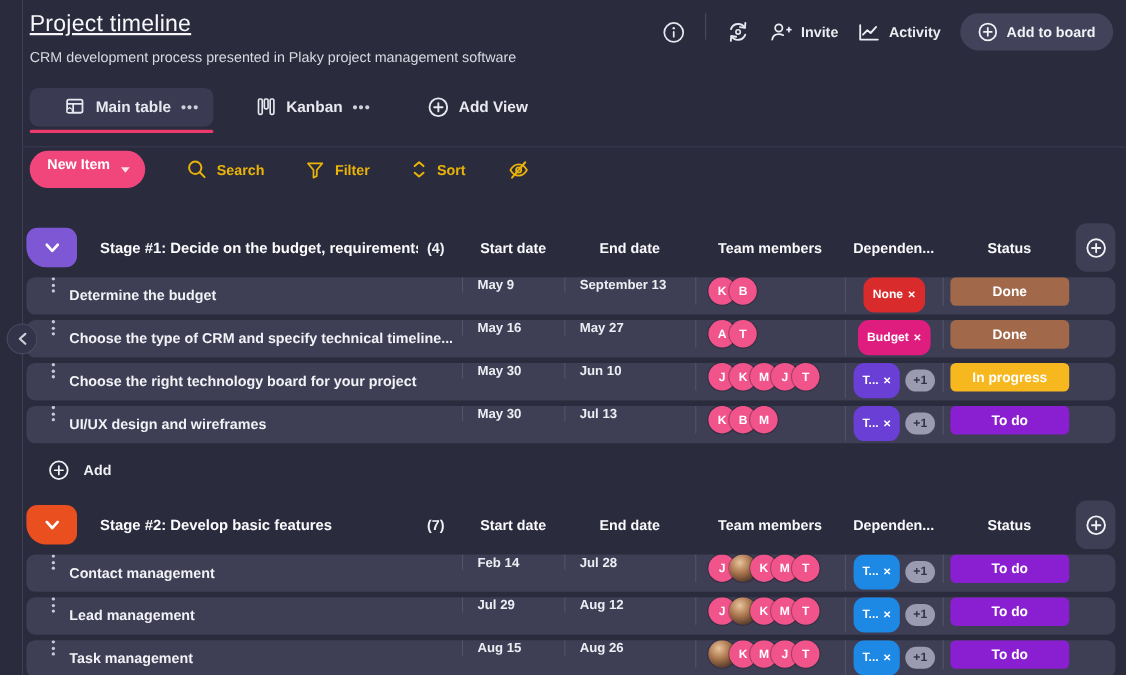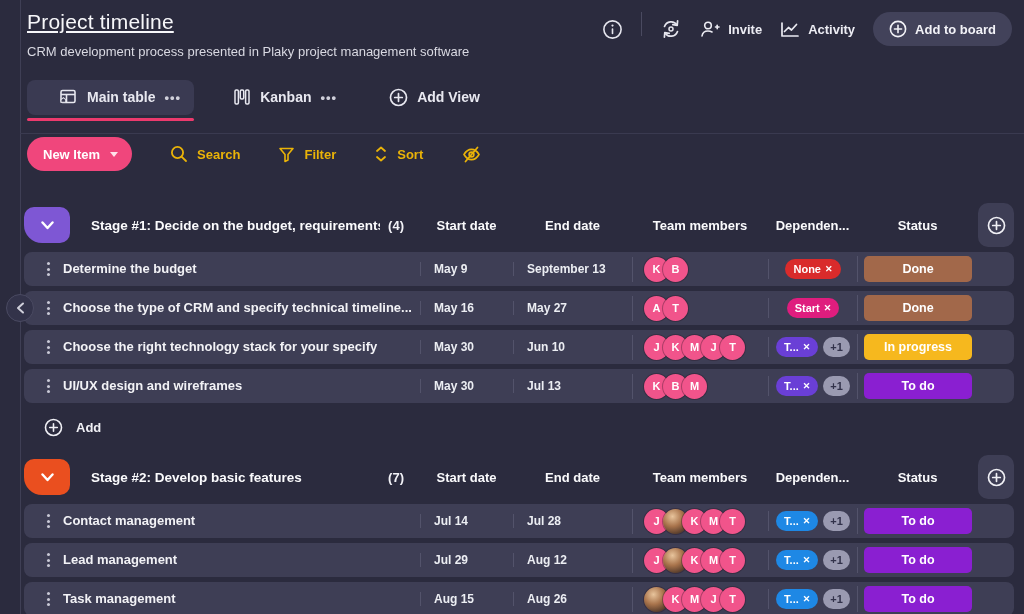--- a/index.html
+++ b/index.html
@@ -37,22 +37,22 @@
   .tabs { display:flex; align-items:center; gap:26px; margin-top:20px; height:36px; position:relative; }
   .tabs-divider { position:absolute; left:-7px; right:0; top:133px; height:1px; background:#3a3a50; }
   .tab { display:flex; align-items:center; gap:9px; font-size:14px; font-weight:600; color:#e8e8f0; padding:8px 13px; border-radius:8px; cursor:pointer; position:relative; }
   .tab.active { background:#3a3a52;padding-left:32px; }
   .tab.active .tab-underline { position:absolute; left:0; right:0; bottom:-6px; height:3px; background:#ec3a6d; border-radius:2px; }
   .tab-dots { color:#cfcfda; letter-spacing:1px; font-weight:700; font-size:13px; }
 
   
   .toolbar { display:flex; align-items:center; gap:38px; margin-top:22px; }
   .new-item-btn {
-    display:flex; align-items:center; gap:10px; background:#f0467c; color:#fff;
-    font-size:13px; font-weight:600; border-radius:17px; height:34px; padding:0 14px 0 16px; cursor:pointer;
+    display:flex; align-items:flex-end; gap:10px; background:#f0467c; color:#fff;
+    font-size:13px; font-weight:600; border-radius:17px; height:34px; padding:0 14px 14px 16px; cursor:pointer;
   }
   .caret-down { width:0; height:0; border-left:4px solid transparent; border-right:4px solid transparent; border-top:5px solid #ffe1ea; }
   .tool { display:flex; align-items:center; gap:9px; font-size:13px; font-weight:600; color:#eab308; cursor:pointer; }
 
   
   .board { margin-top:34px; margin-left:-3px; width:990px; }
   .col-name   { width:396px; }
   .col-start  { width:93px; }
   .col-end    { width:119px; }
   .col-team   { width:136px; }
@@ -67,42 +67,42 @@
     width:46px; height:36px; border-radius:10px 10px 10px 18px;
     display:flex; align-items:center; justify-content:center; cursor:pointer; color:#fff;
   }
   .group-title { font-size:13.5px; font-weight:700; color:#fbfbfd; margin-left:21px; flex:1;
     white-space:nowrap; overflow:hidden; }
   .group-count { font-size:13px; font-weight:700; color:#f2f2f7; padding:0 16px 0 8px; }
   .col-head { font-size:13px; font-weight:700; color:#fafafc; text-align:center; }
   .add-col-cell { height:44px; background:#3e3e55; border-radius:10px; display:flex; align-items:center; justify-content:center; color:#f0f0f5; cursor:pointer; }
 
   .row {
-    display:flex; align-items:center; height:34px; margin-bottom:5px;
+    display:flex; align-items:flex-start; height:34px; margin-bottom:5px;
     background:#3e3e55; border-radius:8px; overflow:hidden;
   }
   .row-accent { width:9px; flex:none; }
   .kebab { width:30px; flex:none; display:flex; flex-direction:column; align-items:center; justify-content:center; gap:2.5px; cursor:pointer; }
   .kebab span { width:3px; height:3px; border-radius:50%; background:#c9c9d6; }
   .cell { display:flex; align-items:center; }
   .name-cell { width:357px; font-size:13px; font-weight:600; color:#f2f2f6; cursor:pointer;
     white-space:nowrap; overflow:hidden; text-overflow:ellipsis; display:block; line-height:34px; }
   .bordered { border-left:1px solid #53536b; }
   .date-cell { font-size:12px; font-weight:700; color:#eceef3; padding-left:13px; cursor:pointer; }
   .team-cell { padding-left:11px; cursor:pointer; }
   .avatar {
     width:25px; height:25px; border-radius:50%; background:#f1548b;
     color:#fff; font-size:11px; font-weight:700;
     display:flex; align-items:center; justify-content:center;
     box-shadow:0 0 0 1px rgba(40,20,35,.35); margin-left:-6px; flex:none;
   }
   .avatar:first-child { margin-left:0; }
   .avatar.photo { background:radial-gradient(circle at 38% 30%, #e8c49c 0%, #a9744c 42%, #543a2a 78%, #3a2a20 100%); }
   .dep-cell { justify-content:center; gap:5px; }
-  .dep-pill { height:20px; border-radius:10px; padding:4px 8px; display:flex; align-items:center; gap:4px;
+  .dep-pill { height:20px; border-radius:10px; padding:16px 8px; display:flex; align-items:center; gap:4px;
     color:#fff; font-size:11px; font-weight:700; cursor:pointer; }
   .dep-x { font-size:9px; font-weight:700; cursor:pointer; }
   .extra-pill { height:20px; border-radius:10px; padding:0 7px; background:#9a9ab1; color:#32324a;
     font-size:11px; font-weight:700; display:flex; align-items:center; cursor:pointer; }
   .status-cell { justify-content:center; }
   .status-btn { width:108px; height:26px; border-radius:5px; border:none; color:#fff;
     font-size:12.5px; font-weight:600; font-family:inherit; cursor:pointer; }
   .add-row { display:flex; align-items:center; gap:13px; padding:10px 0 6px 20px; color:#f0f0f5;
     font-size:13px; font-weight:600; cursor:pointer; width:120px; }
 </style>
@@ -294,37 +294,37 @@
             </div>
     <div class="name-cell">Choose the type of CRM and specify technical timeline...</div>
     <div class="cell date-cell col-start bordered">May 16</div>
     <div class="cell date-cell col-end bordered">May 27</div>
     <div class="cell team-cell col-team bordered">
               <div class="avatar">A</div>
               <div class="avatar">T</div>
             </div>
     <div class="cell dep-cell col-dep bordered">
               <div class="dep-pill" style="background: rgb(223, 29, 126);">
-                <span>Start</span>
+                <span>Budget</span>
                 <span class="dep-x">✕</span>
               </div>
             </div>
     <div class="cell status-cell col-status bordered">
       <button class="status-btn" style="background: rgb(162, 104, 74);">Done</button>
     </div>
     <div class="cell col-trail bordered"></div>
   </div>
           <div class="row">
     <div class="row-accent" style="background: rgb(126, 87, 212);"></div>
     <div class="kebab">
               <span></span>
               <span></span>
               <span></span>
             </div>
-    <div class="name-cell">Choose the right technology stack for your specify</div>
+    <div class="name-cell">Choose the right technology board for your project</div>
     <div class="cell date-cell col-start bordered">May 30</div>
     <div class="cell date-cell col-end bordered">Jun 10</div>
     <div class="cell team-cell col-team bordered">
               <div class="avatar">J</div>
               <div class="avatar">K</div>
               <div class="avatar">M</div>
               <div class="avatar">J</div>
               <div class="avatar">T</div>
             </div>
     <div class="cell dep-cell col-dep bordered">
@@ -402,21 +402,21 @@
     </div>
     <div class="rows">
           <div class="row">
     <div class="row-accent" style="background: rgb(234, 79, 31);"></div>
     <div class="kebab">
               <span></span>
               <span></span>
               <span></span>
             </div>
     <div class="name-cell">Contact management</div>
-    <div class="cell date-cell col-start bordered">Jul 14</div>
+    <div class="cell date-cell col-start bordered">Feb 14</div>
     <div class="cell date-cell col-end bordered">Jul 28</div>
     <div class="cell team-cell col-team bordered">
               <div class="avatar">J</div>
               <div class="avatar photo"></div>
               <div class="avatar">K</div>
               <div class="avatar">M</div>
               <div class="avatar">T</div>
             </div>
     <div class="cell dep-cell col-dep bordered">
               <div class="dep-pill" style="background: rgb(30, 136, 229);">

